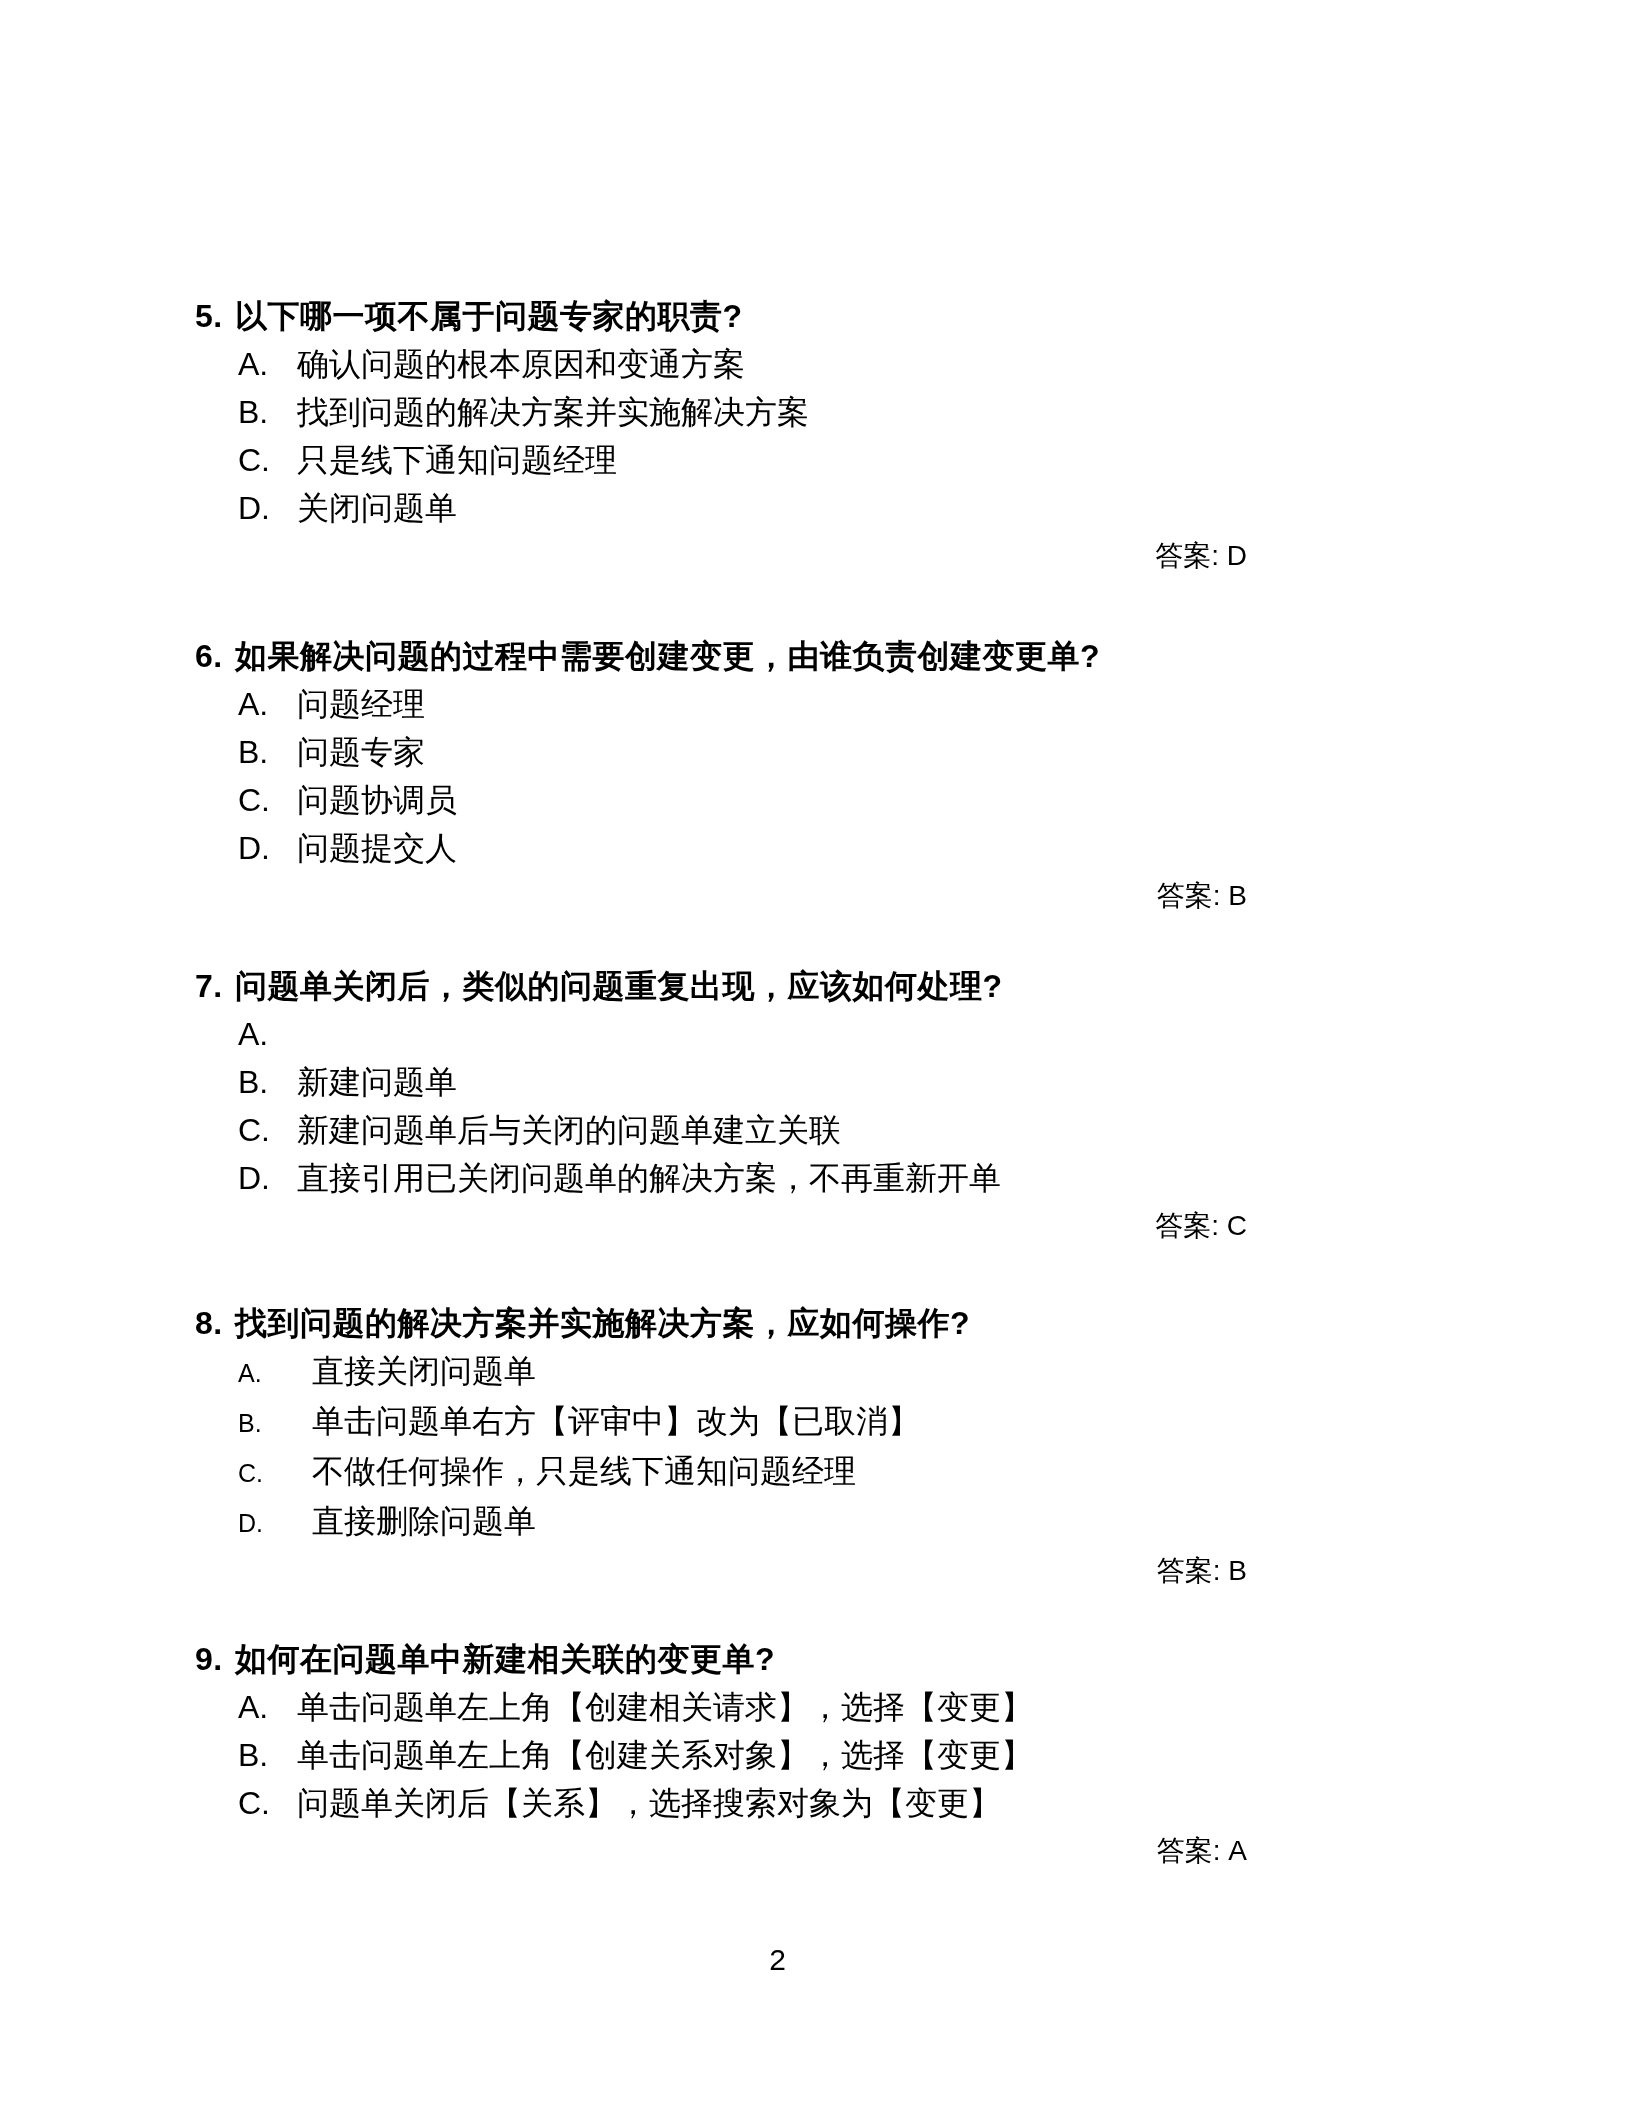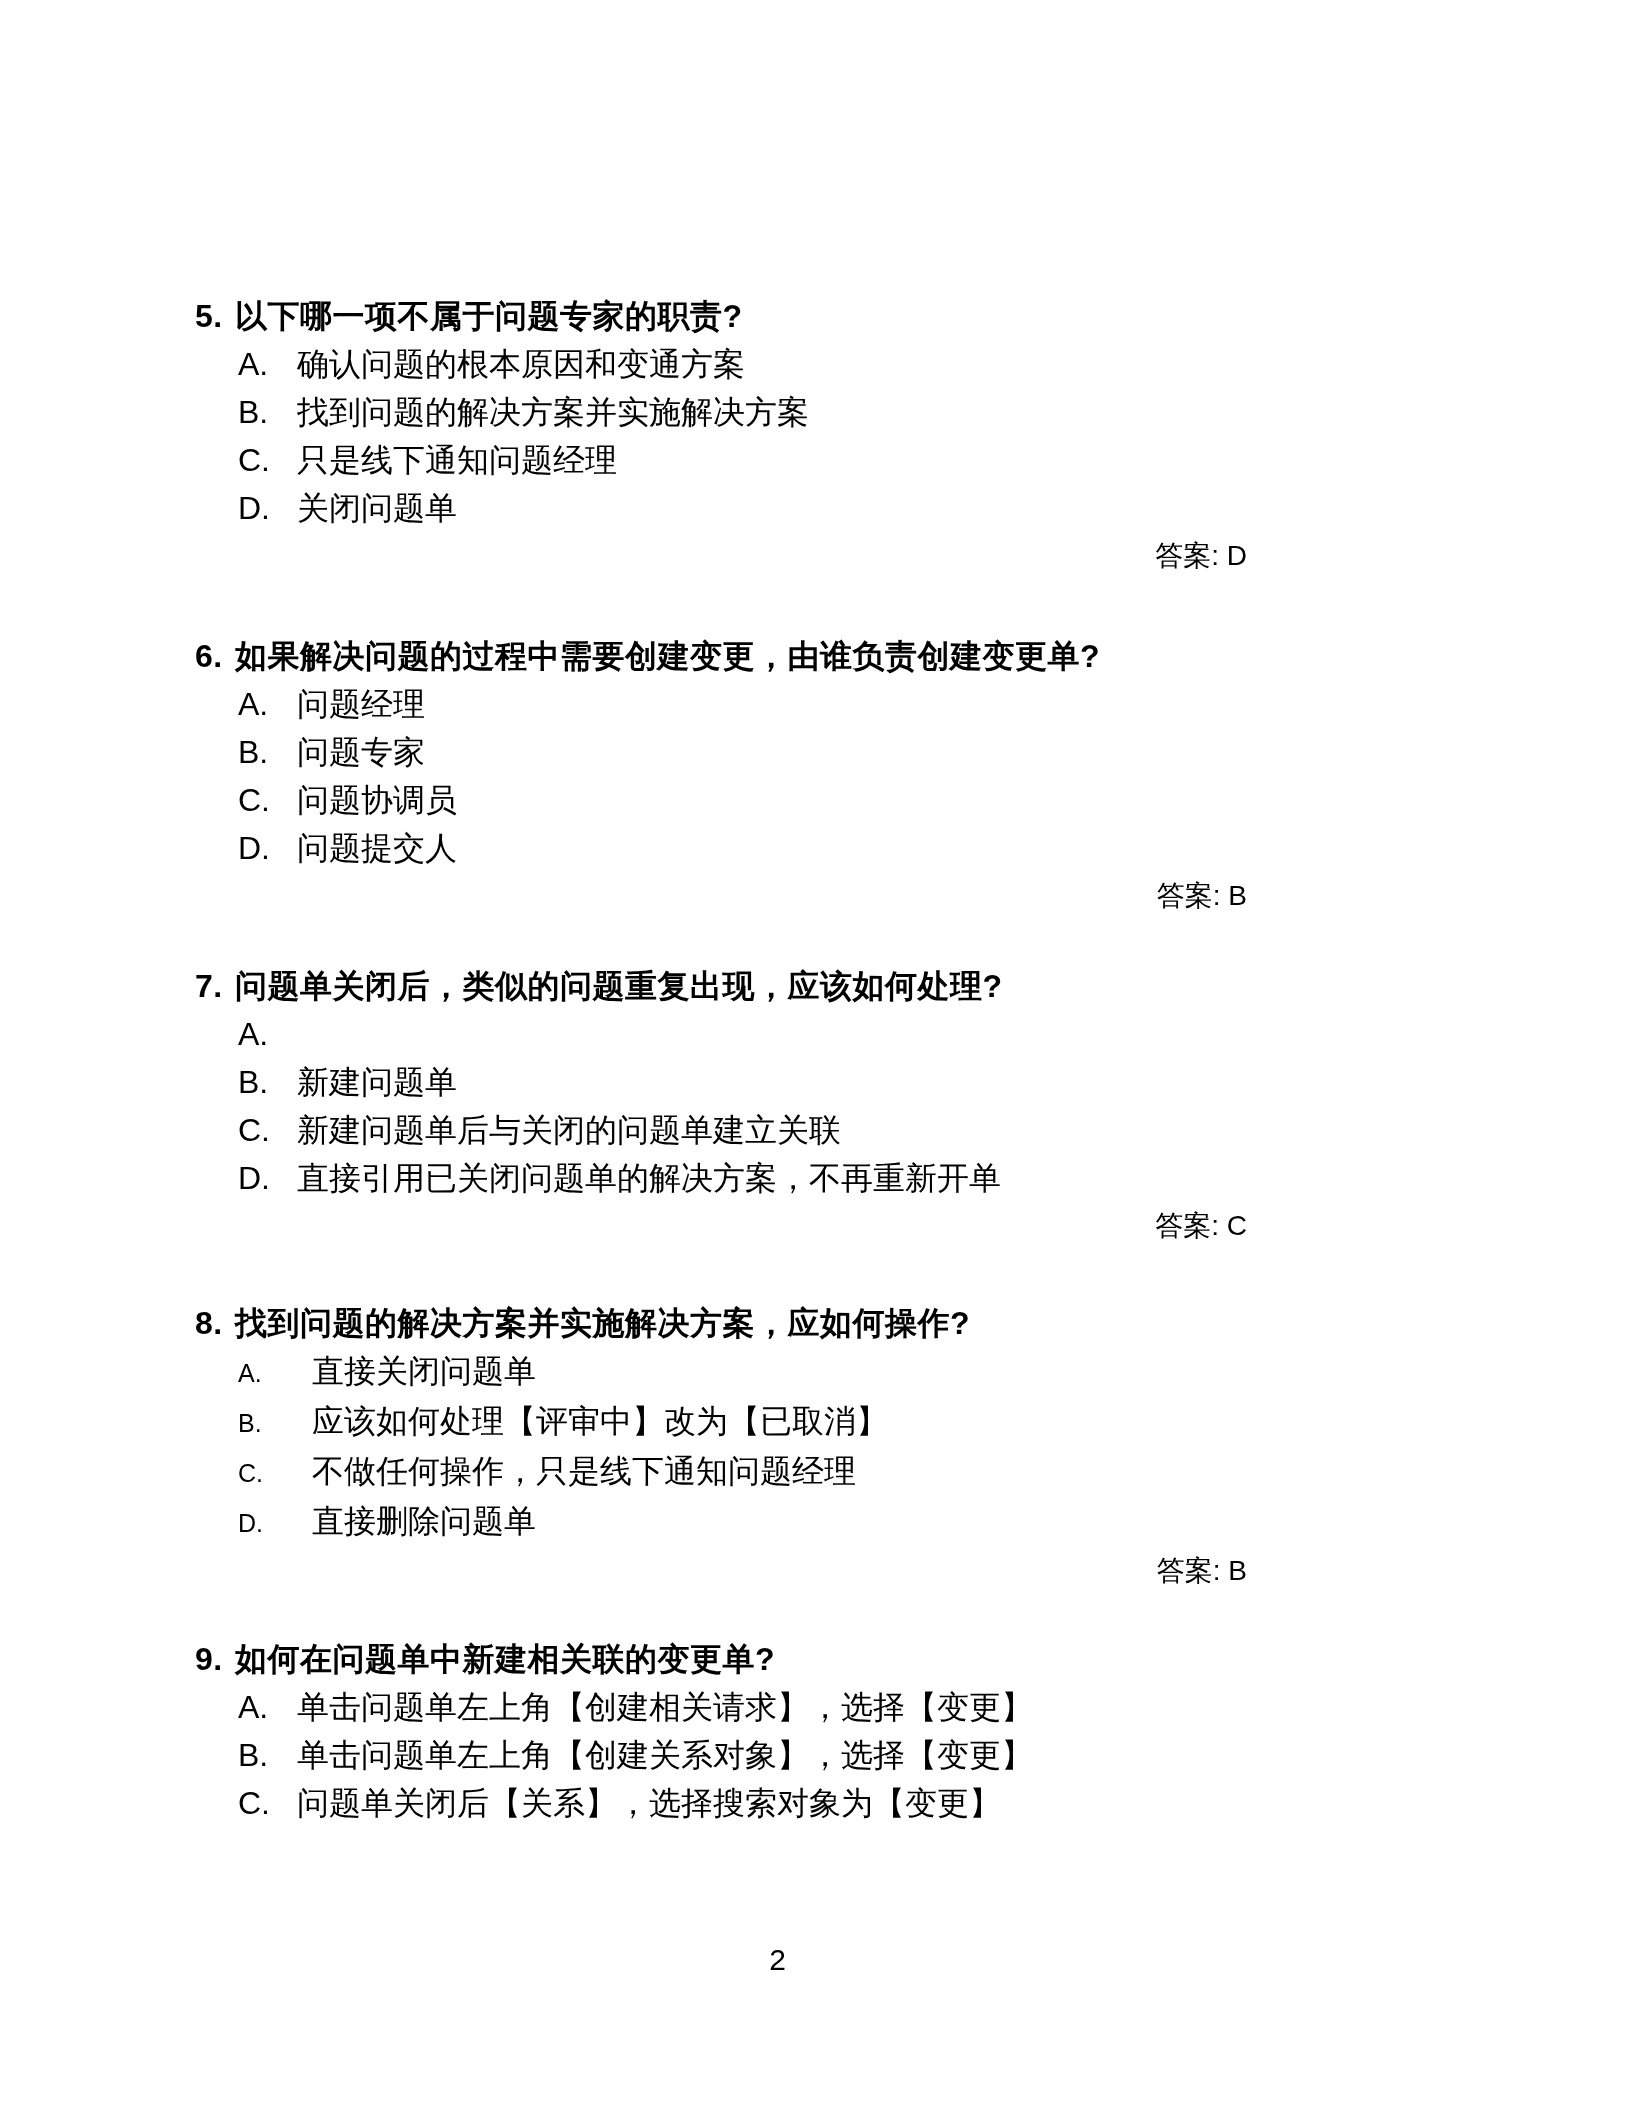--- a/index.html
+++ b/index.html
@@ -142,21 +142,21 @@
   <div class="q-title">
     <span class="q-num">8.</span>
     <span class="q-text">找到问题的解决方案并实施解决方案，应如何操作?</span>
   </div>
   <div class="opt">
     <span class="opt-letter">A.</span>
     <span class="opt-text">直接关闭问题单</span>
   </div>
   <div class="opt">
     <span class="opt-letter">B.</span>
-    <span class="opt-text">应该如何处理【评审中】改为【已取消】</span>
+    <span class="opt-text">单击问题单右方【评审中】改为【已取消】</span>
   </div>
   <div class="opt">
     <span class="opt-letter">C.</span>
     <span class="opt-text">不做任何操作，只是线下通知问题经理</span>
   </div>
   <div class="opt">
     <span class="opt-letter">D.</span>
     <span class="opt-text">直接删除问题单</span>
   </div>
   <div class="answer">答案: B</div>
@@ -172,15 +172,16 @@
     <span class="opt-text">单击问题单左上角【创建相关请求】，选择【变更】</span>
   </div>
   <div class="opt">
     <span class="opt-letter">B.</span>
     <span class="opt-text">单击问题单左上角【创建关系对象】，选择【变更】</span>
   </div>
   <div class="opt">
     <span class="opt-letter">C.</span>
     <span class="opt-text">问题单关闭后【关系】，选择搜索对象为【变更】</span>
   </div>
+  <div class="answer">答案: A</div>
 </div>
 
 <div class="page-num">2</div>
 
 </body></html>

